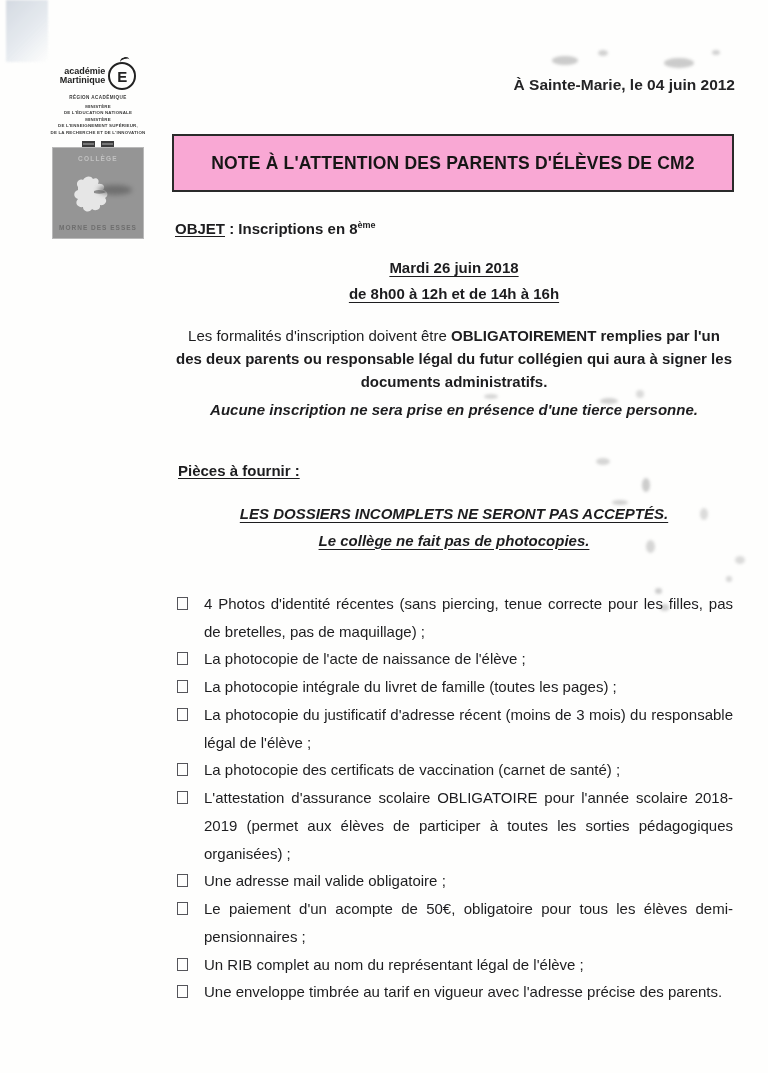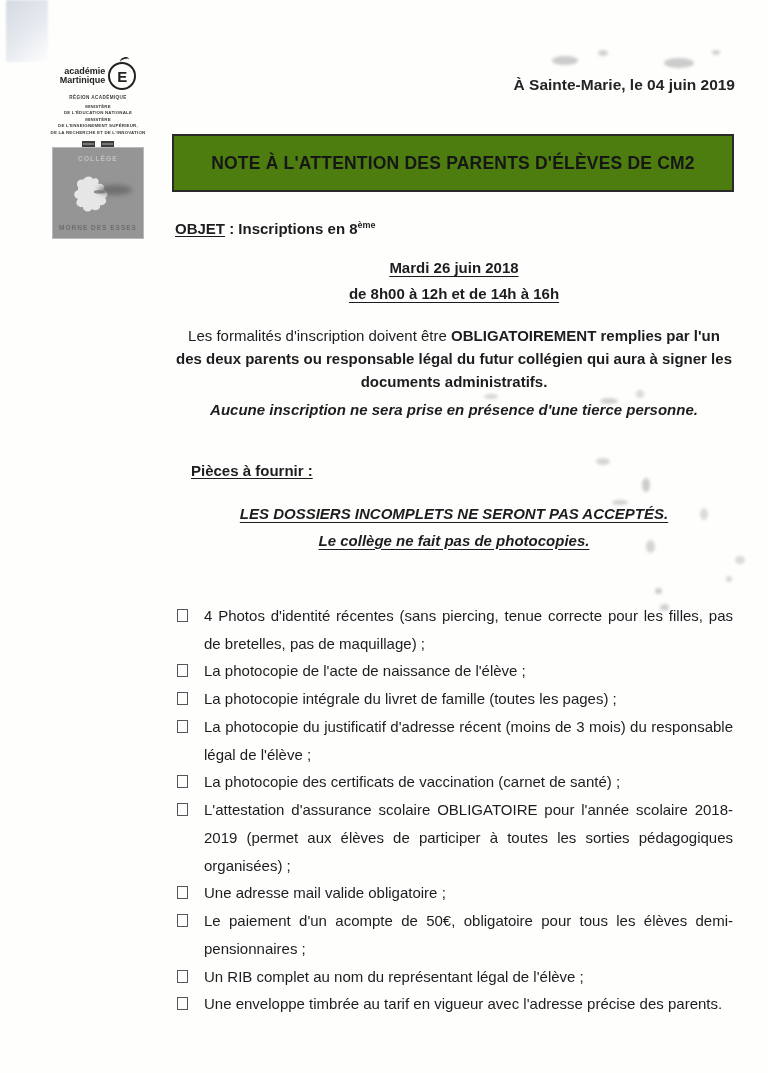--- a/index.html
+++ b/index.html
@@ -77,46 +77,46 @@
   
   .dateline{
     position:absolute;right:33px;top:76px;
     font-size:15.5px;font-weight:bold;color:#242426;
   }
 
   
   .title-box{
     position:absolute;left:172px;top:134px;width:558px;height:54px;
     border:2px solid #2a2a2a;display:flex;align-items:center;justify-content:center;
-    background:#4d7c0f;
+    background:#f9a8d4;
   }
   .title-box h1{
     margin:0;font-size:17.5px;font-weight:bold;color:#161616;letter-spacing:.2px;
   }
 
   
   .content{position:absolute;left:175px;top:220px;width:558px;font-size:15px;color:#1d1d1f;}
   .objet{font-weight:bold;margin:0 0 18px 0;}
   .objet .u{text-decoration:underline;text-underline-offset:2px;}
   sup{font-size:9px;font-weight:bold;vertical-align:super;line-height:0;}
   .intro{margin:0 0 14px 0;line-height:1.5;text-align:justify;}
   .schedule{margin:10px 0 16px 0;text-align:center;font-weight:bold;line-height:1.75;}
   .schedule div{display:inline-block;text-decoration:underline;text-underline-offset:3px;}
   .schedule .l2{display:block;}
   .schedule .l2 span{text-decoration:underline;text-underline-offset:3px;}
   .notice{margin:8px 0 8px 0;text-align:center;line-height:1.55;}
   .notice .b{font-weight:bold;}
   .notice-italic{margin:2px 0 0 0;text-align:center;font-style:italic;font-weight:bold;}
-  .pieces{margin:44px 0 0 16px;font-weight:bold;text-decoration:underline;text-underline-offset:2px;}
+  .pieces{margin:44px 0 0 3px;font-weight:bold;text-decoration:underline;text-underline-offset:2px;}
   .warning{margin:22px 0 12px 0;text-align:center;font-weight:bold;font-style:italic;line-height:1.75;}
   .warning span{display:inline-block;text-decoration:underline;text-underline-offset:3px;}
   .warning .w2{display:block;}
   .warning .w2 span{text-decoration:underline;}
 
-  .checklist{margin-top:48px;}
+  .checklist{margin-top:36px;}
   .check-item{display:flex;align-items:flex-start;line-height:1.85;margin:0;}
   .cb{
     flex:0 0 auto;width:9px;height:11px;border:1.4px solid #55555a;
     margin:7px 16px 0 2px;background:transparent;
   }
   .ct{flex:1 1 auto;text-align:justify;}
 </style>
 </head>
 <body>
 
@@ -172,21 +172,21 @@
   <div class="stamp">
     <div class="stamp-top">COLLÈGE</div>
     <svg width="56" height="44" viewBox="0 0 56 44">
       <path d="M8 16 C5 12 9 7 13 9 C15 5 21 4 23 8 C27 6 30 9 28 13 C33 12 36 16 33 19 C38 20 39 25 35 27 C38 30 35 35 30 34 C31 38 26 41 22 38 C20 42 13 41 13 36 C8 37 4 32 8 28 C3 27 3 20 8 19 Z" fill="#eaeaea" opacity="0.95"></path>
       <path d="M24 20 C28 18 33 19 36 21 C33 23 28 23 24 22 Z" fill="#7b7b7b" opacity="0.8"></path>
     </svg>
     <div class="shadow-blob"></div>
     <div class="stamp-bottom">MORNE DES ESSES</div>
   </div>
 
-  <div class="dateline">À Sainte-Marie, le 04 juin 2019</div>
+  <div class="dateline">À Sainte-Marie, le 04 juin 2012</div>
 
   <div class="title-box">
     <h1>NOTE À L'ATTENTION DES PARENTS D'ÉLÈVES DE CM2</h1>
   </div>
 
   <div class="content">
 
     <p class="objet"><span class="u">OBJET</span><span> : </span><span>Inscriptions en 8</span><sup>ème</sup></p>
 
 

